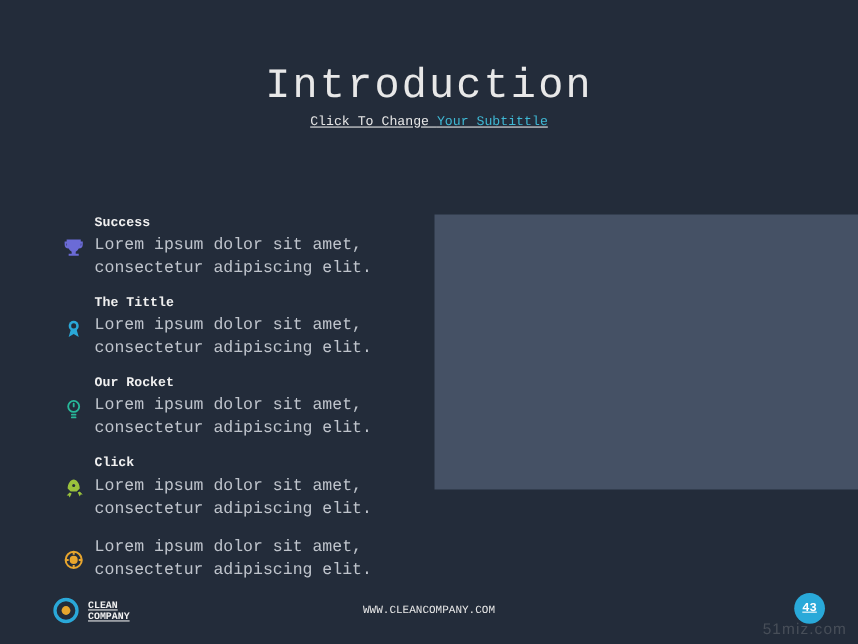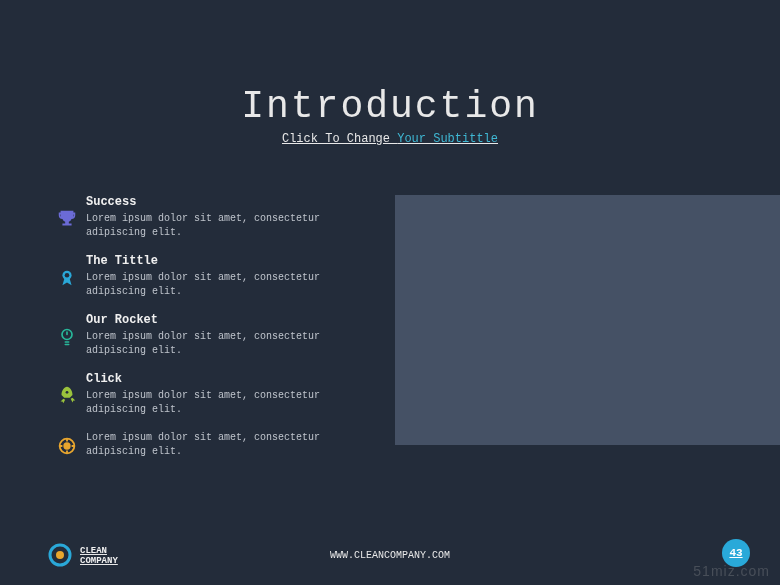--- a/index.html
+++ b/index.html
@@ -7,21 +7,21 @@
   width: 780px;
   height: 585px;
   background: #232c3a;
   font-family: "Courier New", monospace;
   color: #e8e8e8;
   position: relative;
   overflow: hidden;
 }
 .header {
   text-align: center;
-  padding-top: 85px;
+  padding-top: 57px;
 }
 .title {
   font-size: 38px;
   letter-spacing: 2px;
   font-weight: normal;
   color: #e8e8e8;
 }
 .subtitle-line {
   font-size: 12px;
   margin-top: 4px;
@@ -51,21 +51,21 @@
 .item-text {
   flex: 1;
 }
 .item-title {
   font-size: 12px;
   font-weight: bold;
   color: #f0f0f0;
   margin-bottom: 3px;
 }
 .item-desc {
-  font-size: 10px;
+  font-size: 15px;
   line-height: 1.4;
   color: #bfc4cc;
 }
 .image-placeholder {
   position: absolute;
   top: 195px;
   left: 395px;
   width: 385px;
   height: 250px;
   background: #455165;

